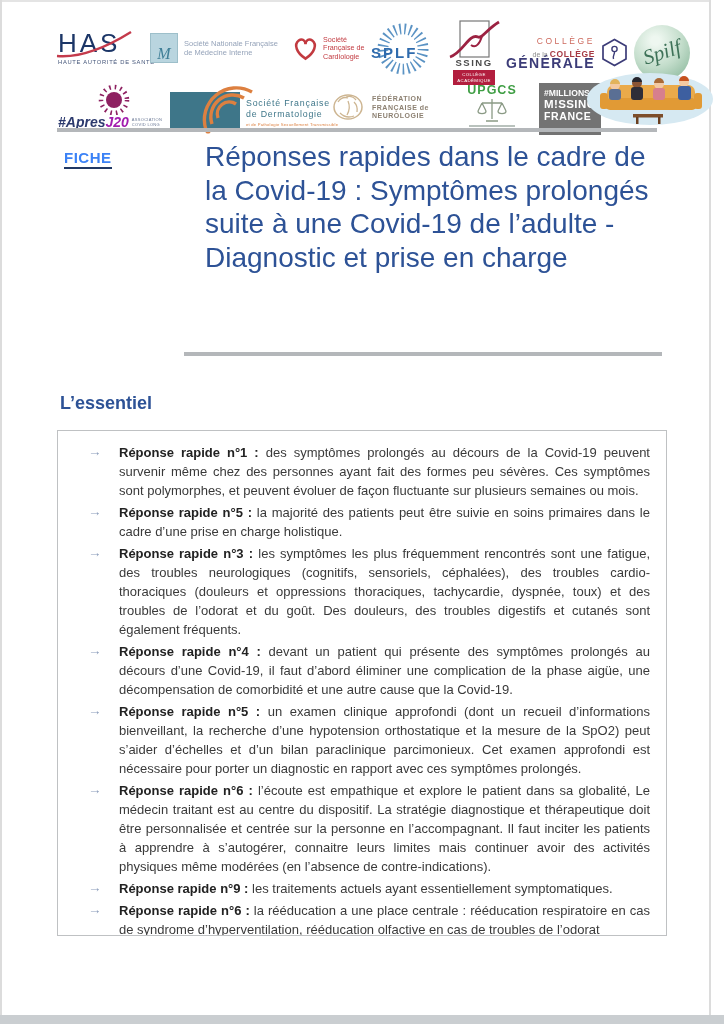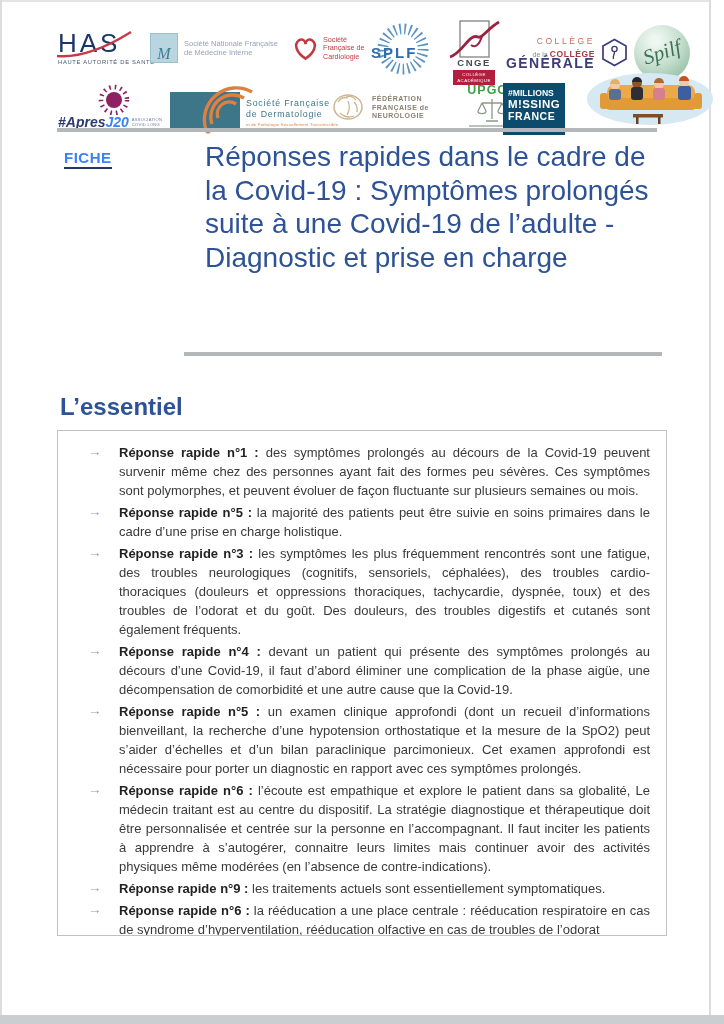--- a/index.html
+++ b/index.html
@@ -47,49 +47,49 @@
   .spilf{width:56px;height:56px;border-radius:50%;
          background:radial-gradient(circle at 38% 28%, #eef7f0 8%, #c3ddcb 50%, #8cb99d 90%);
          display:flex;align-items:center;justify-content:center;}
   .spilf span{font-family:"Liberation Serif",serif;font-style:italic;font-size:21px;color:#3e7258;
               transform:rotate(-18deg) translateY(-1px);}
   
   .aj20{width:110px;}
   .aj20-dots{display:block;margin-left:36px;}
   .aj20-row{display:flex;align-items:flex-start;gap:3px;margin-top:-2px;}
   .aj20-word{font-size:14px;font-weight:800;font-style:italic;color:#2c3a6e;white-space:nowrap;}
-  .aj20-word b{color:#3b82f6;}
+  .aj20-word b{color:#a21caf;}
   .aj20-cap{font-size:4px;line-height:5px;color:#6b7996;letter-spacing:.3px;margin-top:3px;}
   
   .sfd{width:160px;height:44px;}
   .sfd-rect{position:absolute;left:0;top:4px;width:70px;height:38px;background:#3e7689;}
   .sfd-arcs{position:absolute;left:26px;top:-4px;}
   .sfd-text{position:absolute;left:76px;top:10px;font-size:8.8px;line-height:10.5px;
             letter-spacing:.8px;color:#3e7689;white-space:nowrap;}
   .sfd-sub{font-size:4.2px;letter-spacing:.2px;color:#dd8040;margin-top:1px;}
   
   .ffn{display:flex;gap:6px;align-items:center;}
   .ffn-text{font-size:7px;line-height:8.6px;font-weight:700;letter-spacing:.5px;color:#8d8172;}
   
   .upgcs{width:56px;display:flex;flex-direction:column;align-items:center;margin-left:20px;}
   .upgcs-label{font-size:12.5px;font-weight:700;letter-spacing:1px;color:#3f9e44;}
   .upgcs-bar{height:2px;background:#b9c2bd;margin-top:2px;}
   
-  .mm{width:62px;height:52px;background:#0c4a6e;color:#fff;box-sizing:border-box;
-      padding:5px 0 0 5px;font-weight:800;}
+  .mm{width:62px;height:52px;background:#737373;color:#fff;box-sizing:border-box;
+      padding:5px 0 0 5px;font-weight:800;margin-left:36px;}
   .mm-l1{font-size:8.6px;line-height:10px;}
   .mm-l2{font-size:11.5px;line-height:12px;letter-spacing:.4px;}
   .mm-l3{font-size:10.5px;line-height:13px;letter-spacing:.6px;}
 
   
   .fiche{font-size:15px;font-weight:800;color:#3b82f6;letter-spacing:.5px;
          border-bottom:2px solid #203864;padding-bottom:1px;}
   .title{width:460px;font-size:28px;line-height:33.5px;color:#2d5296;}
   .validee{width:457px;text-align:right;font-size:13px;font-weight:700;color:#2d5296;}
-  .essentiel-h{font-size:24px;font-weight:700;color:#2d5296;}
+  .essentiel-h{font-size:18px;font-weight:700;color:#2d5296;}
   .box{box-sizing:border-box;width:610px;height:506px;border:1px solid #bfc1c3;
        padding-top:12px;overflow:hidden;background:#fff;}
   .item{position:relative;padding:0 16px 0 61px;margin-bottom:3px;
         font-size:13px;line-height:19px;text-align:justify;color:#3a3a3a;
         hyphens:auto;-webkit-hyphens:auto;}
   .item .arrow{position:absolute;left:30px;top:-1px;color:#8b9dbb;font-size:13.5px;font-weight:700;}
   .item b{color:#222;}
 </style>
 </head>
 <body>
@@ -138,21 +138,21 @@
     </svg>
     <div class="splf-label">SPLF</div>
   </div>
 
   <div class="logo cnge" style="left:447px;top:19px;">
     <svg width="54" height="42" viewBox="0 0 54 42">
       <rect x="13" y="2" width="29" height="36" fill="#ffffff" stroke="#777777" stroke-width="1.2"></rect>
       <path d="M3,38 C16,34 22,14 31,18 C35,20 40,10 52,3" stroke="#9c2242" stroke-width="2.8" fill="none"></path>
       <path d="M24,26 C29,30 33,24 35,17" stroke="#9c2242" stroke-width="2" fill="none"></path>
     </svg>
-    <div class="cnge-label">CNGE</div>
+    <div class="cnge-label">SSING</div>
     <div class="cnge-badge">
       <div>COLLÈGE</div>
       <div>ACADÉMIQUE</div>
     </div>
   </div>
 
   <div class="logo cmg" style="left:506px;top:37px;">
     <div class="cmg-text">
       <div class="cmg-l1">COLLÈGE</div>
       <div><span class="cmg-dela">de la </span><span class="cmg-l2">COLLÈGE</span></div>
@@ -298,21 +298,21 @@
 
     <div class="item">
       <span class="arrow">→</span>
       <b>Réponse rapide n°6 :</b>
       <span>l’écoute est empathique et explore le patient dans sa globalité, Le médecin traitant est au centre du dispositif. La stratégie diagnostique et thérapeutique doit être personnalisée et centrée sur la personne en l’accompagnant. Il faut inciter les patients à apprendre à s’autogérer, connaitre leurs limites mais continuer avoir des activités physiques même modérées (en l’absence de contre-indications).</span>
     </div>
 
     <div class="item">
       <span class="arrow">→</span>
       <b>Réponse rapide n°9 :</b>
-      <span>les traitements actuels sont essentiellement symptomatiques.</span>
+      <span>les traitements actuels ayant essentiellement symptomatiques.</span>
     </div>
 
     <div class="item">
       <span class="arrow">→</span>
       <b>Réponse rapide n°6 :</b>
       <span>la rééducation a une place centrale : rééducation respiratoire en cas de syndrome d’hyperventilation, rééducation olfactive en cas de troubles de l’odorat</span>
     </div>
 
   </div>
 </div>

